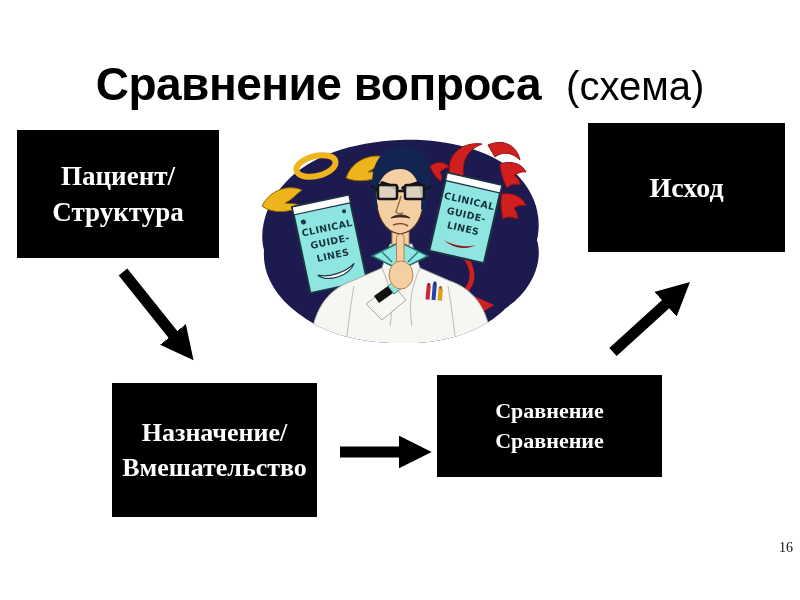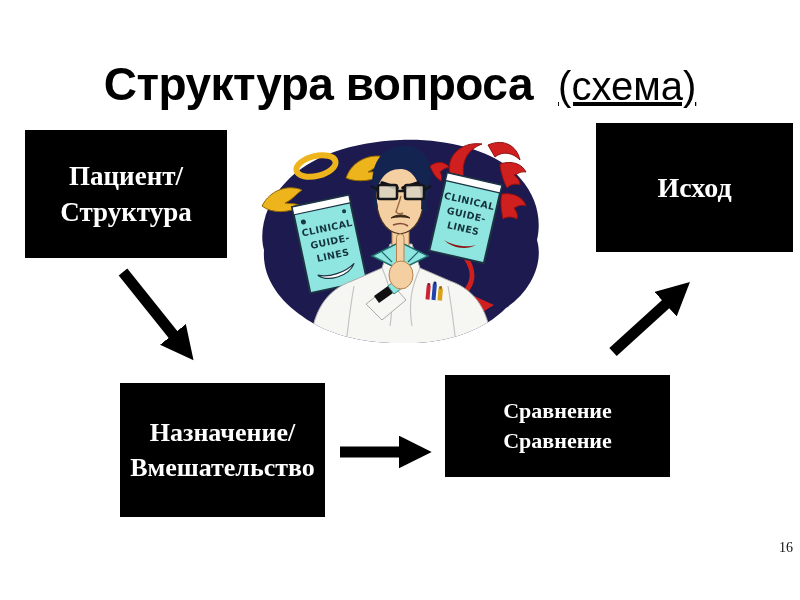--- a/index.html
+++ b/index.html
@@ -1,35 +1,35 @@
 <!DOCTYPE html>
 <html><head>
 <meta charset="utf-8">
 <style>
   html,body{margin:0;padding:0;width:800px;height:600px;background:#fff;overflow:hidden;}
   .slide{position:absolute;left:0;top:0;width:800px;height:600px;background:#ffffff;font-family:"Liberation Sans",sans-serif;}
   .title{position:absolute;top:28px;left:0;width:100%;text-align:center;color:#000;font-weight:bold;font-size:46px;line-height:1.1;letter-spacing:-0.5px;}
-  .title .suffix{font-weight:normal;font-size:40px;margin-left:25px;letter-spacing:0;text-decoration:underline;}
-  .box{position:absolute;background:#000;color:#fff;display:flex;flex-direction:column;justify-content:center;align-items:center;text-align:center;font-family:"Liberation Serif",serif;font-weight:bold;margin-left:8px;}
+  .title .suffix{font-weight:normal;font-size:40px;margin-left:25px;letter-spacing:0;}
+  .box{position:absolute;background:#000;color:#fff;display:flex;flex-direction:column;justify-content:center;align-items:center;text-align:center;font-family:"Liberation Serif",serif;font-weight:bold;}
   .box .l{line-height:1.35;white-space:nowrap;}
   .box-patient{left:17px;top:130px;width:202px;height:128px;font-size:27px;}
   .box-outcome{left:588px;top:123px;width:197px;height:129px;font-size:28px;}
   .box-intervention{left:112px;top:383px;width:205px;height:134px;font-size:26px;}
   .box-comparison{left:437px;top:375px;width:225px;height:102px;font-size:22px;}
   .arrows{position:absolute;left:0;top:0;}
   .illustration{position:absolute;left:254px;top:136px;}
   .booktext{font-family:"DejaVu Sans",sans-serif;font-size:9.5px;font-weight:bold;fill:#14323e;text-anchor:middle;letter-spacing:0.4px;}
   .page-number{position:absolute;left:764px;top:540px;width:44px;text-align:center;font-family:"Liberation Serif",serif;font-size:14px;color:#111;}
 </style>
 </head>
 <body>
 
 <div class="slide">
 
-  <h1 class="title"><span>Структура вопроса</span><span class="suffix">(схема)</span></h1>
+  <h1 class="title"><span>Сравнение вопроса</span><span class="suffix">(схема)</span></h1>
 
   <div class="box box-patient">
     <div class="l">Пациент/</div>
     <div class="l">Структура</div>
   </div>
 
   <div class="box box-outcome">
     <div class="l">Исход</div>
   </div>
 

